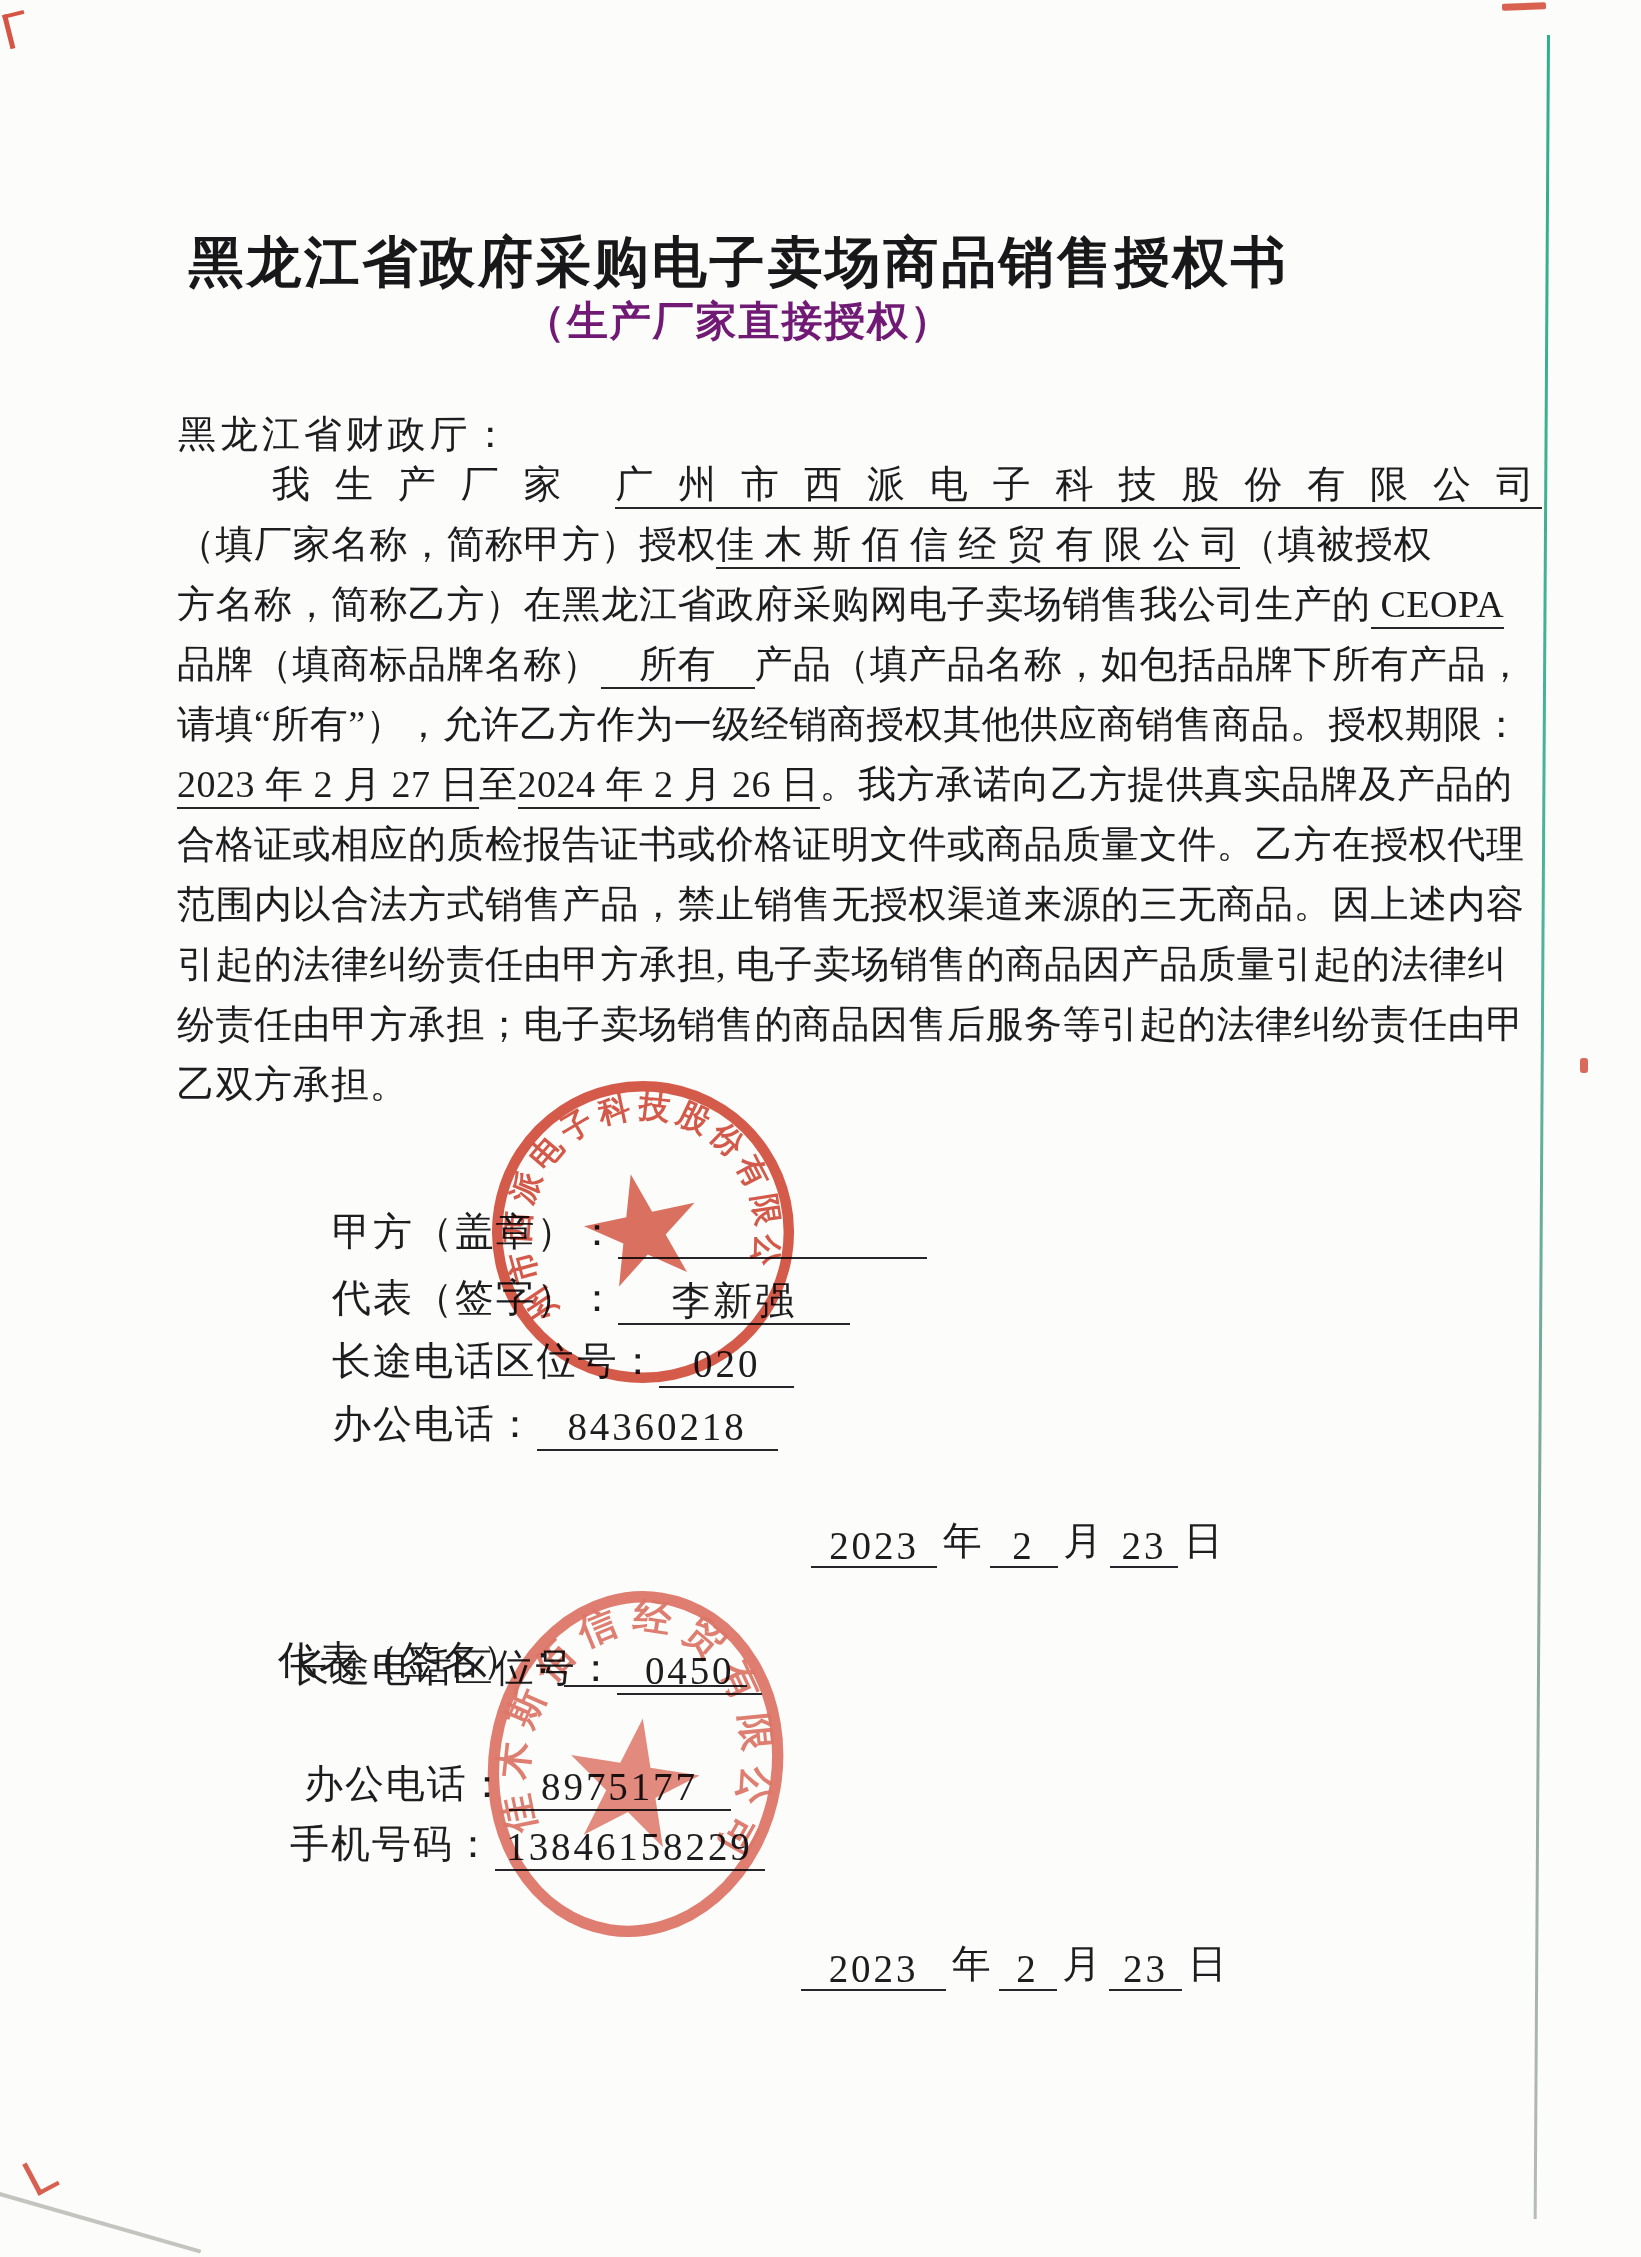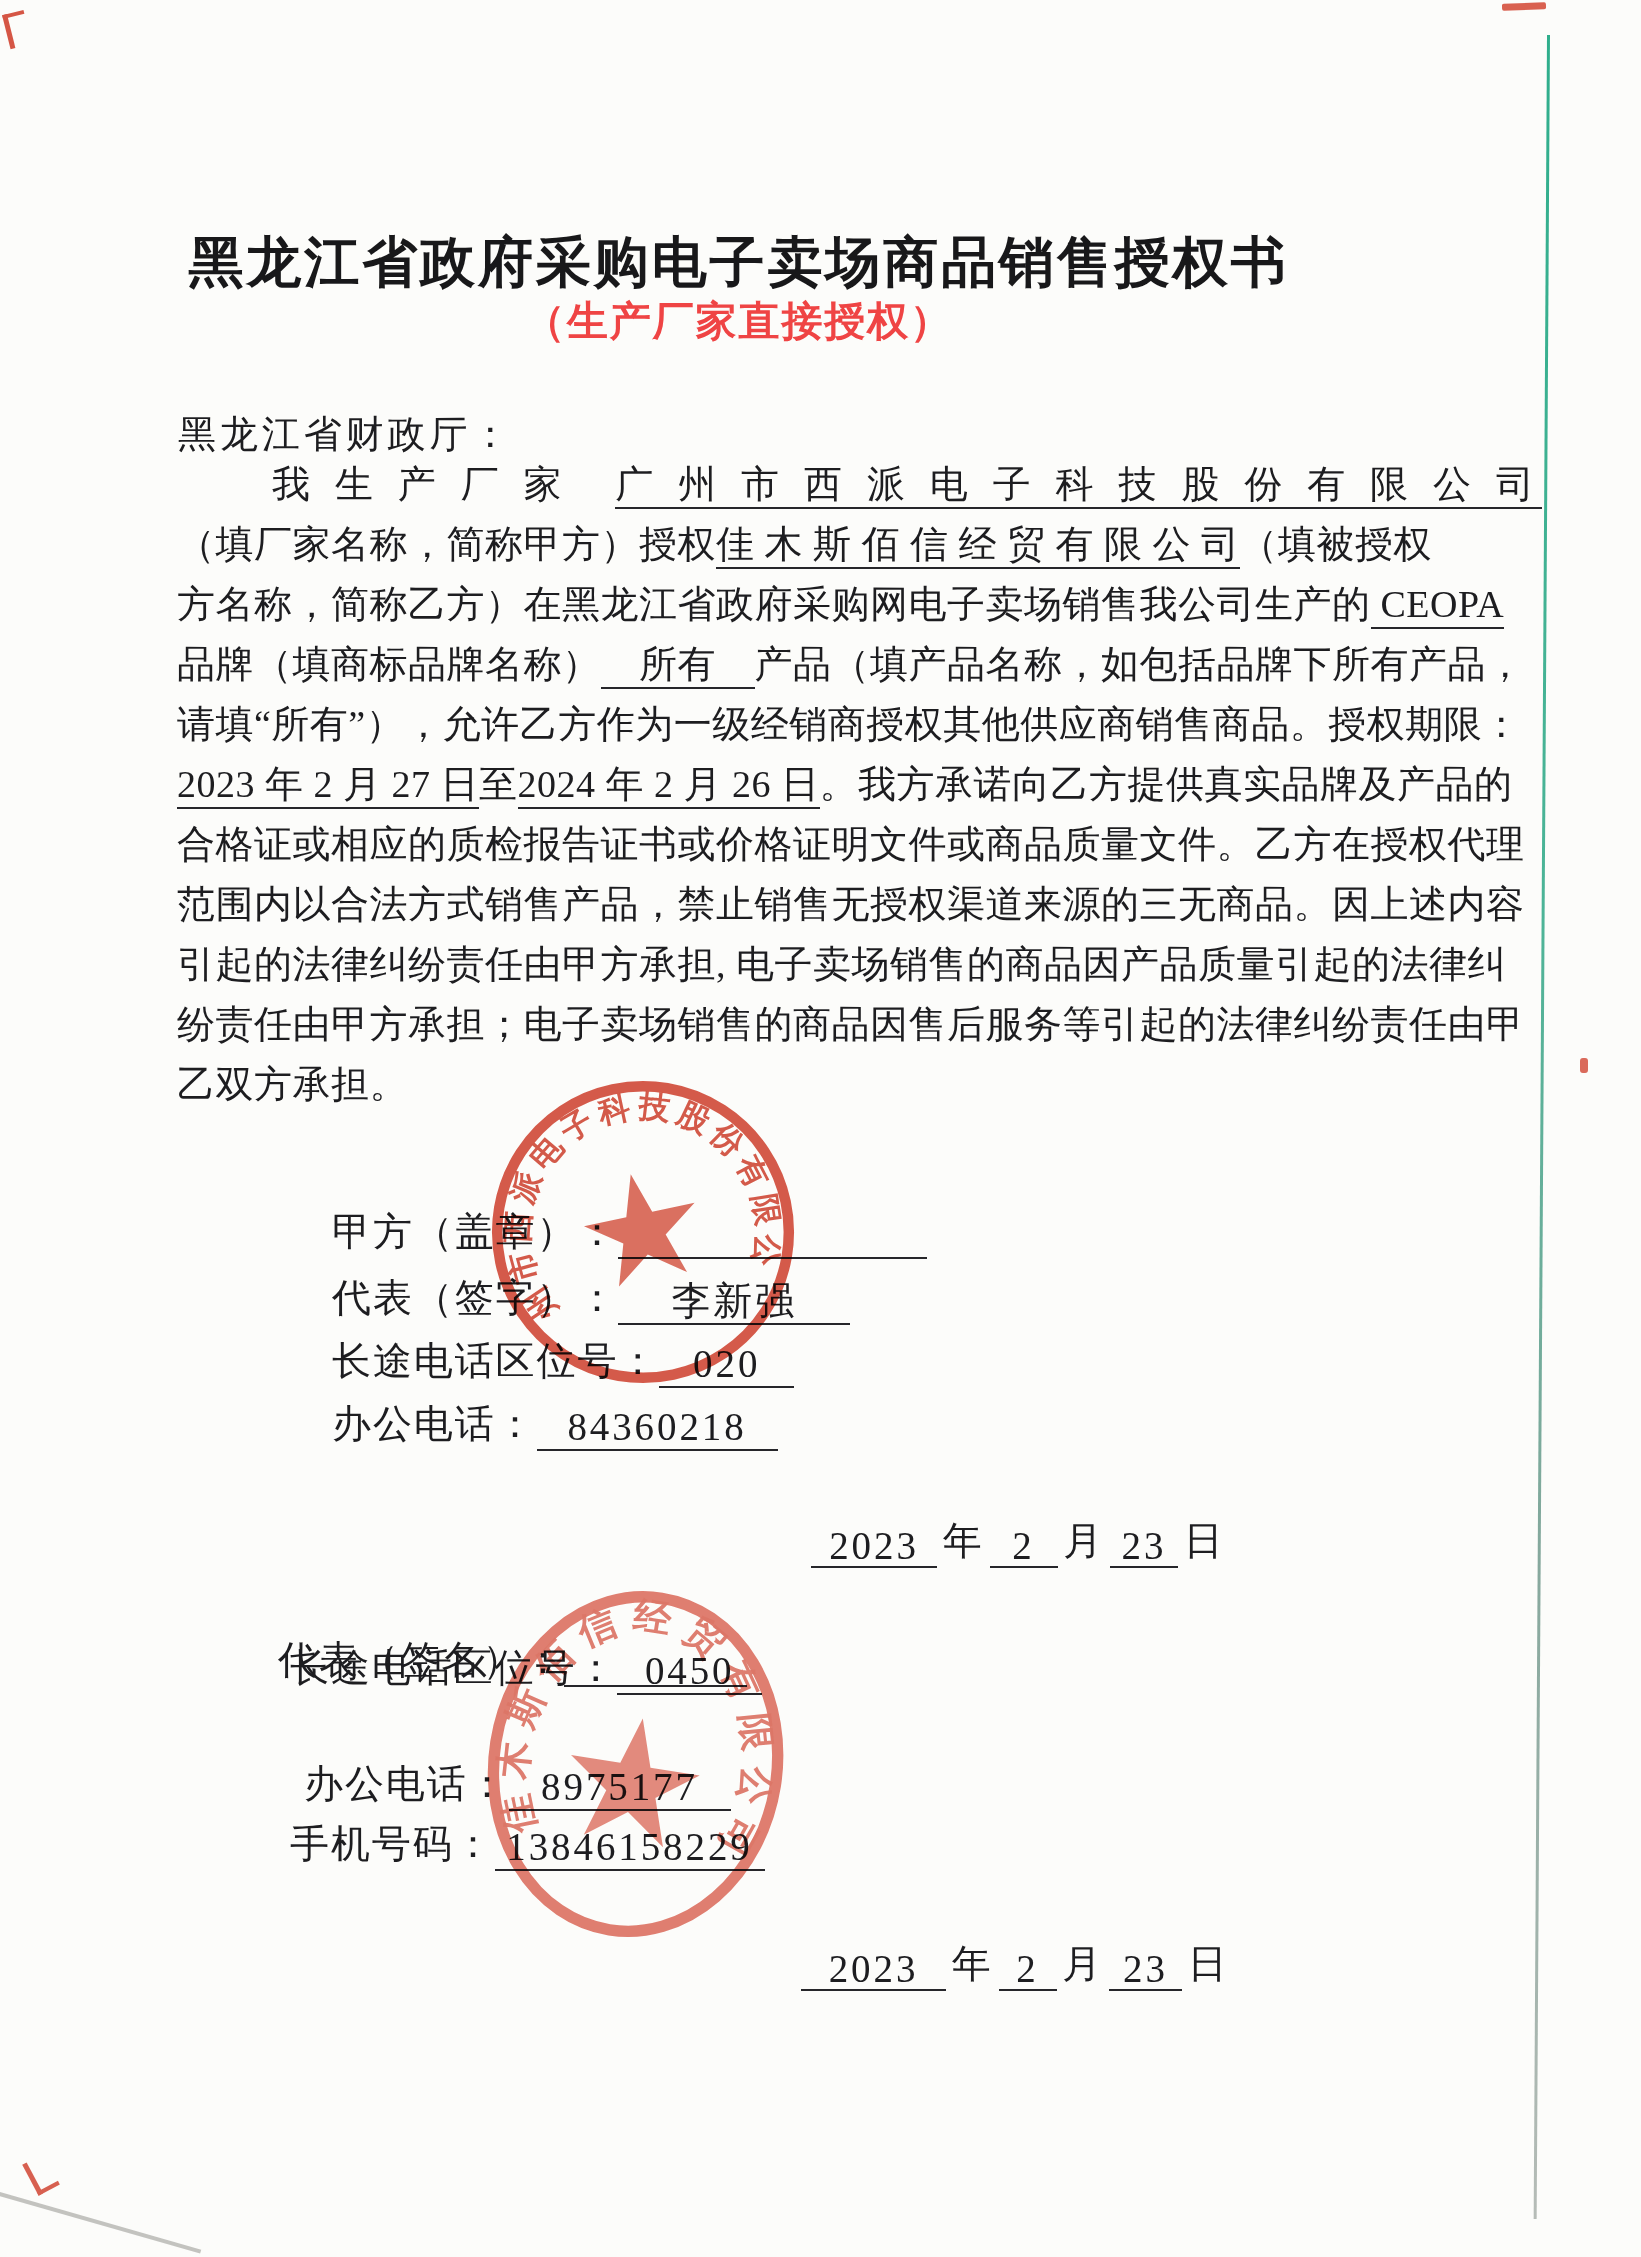--- a/index.html
+++ b/index.html
@@ -19,21 +19,21 @@
   
   .doc-title {
     left:0; top:226px; width:1477px; text-align:center;
     font-family:"Liberation Sans","DejaVu Sans",sans-serif;
     font-weight:700; font-size:55px; letter-spacing:2.9px; color:#18181a;
     white-space:nowrap;
   }
   .doc-subtitle {
     left:0; top:294px; width:1477px; text-align:center;
     font-family:"Liberation Sans","DejaVu Sans",sans-serif;
-    font-weight:700; font-size:41px; letter-spacing:1.9px; color:#ef4444;
+    font-weight:700; font-size:41px; letter-spacing:1.9px; color:#701a75;
     white-space:nowrap;
   }
   .salutation {
     left:178px; top:409px; font-size:38px; letter-spacing:3.9px; white-space:nowrap;
   }
 
   
   .body-text {
     left:177px; top:454px; width:1323px;
     font-size:38px; line-height:60px; letter-spacing:0.5px;

